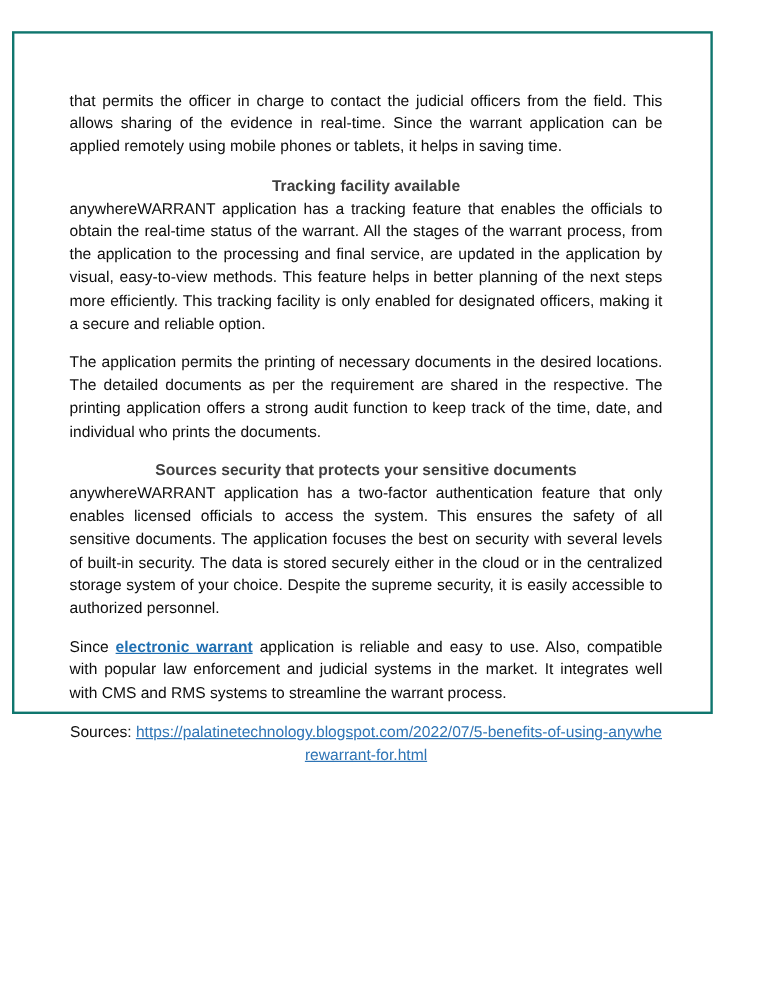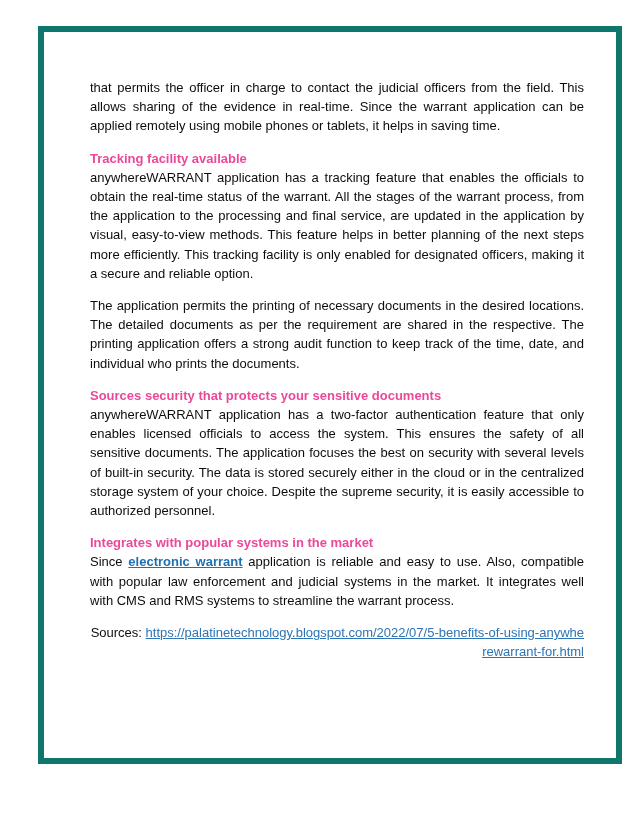--- a/index.html
+++ b/index.html
@@ -9,25 +9,25 @@
   }
   body {
     width: 638px;
     height: 826px;
     font-family: "Liberation Sans", sans-serif;
     position: relative;
     overflow: hidden;
   }
   .page-sheet {
     position: absolute;
-    left: 38px;
+    left: 10px;
     top: 26px;
     width: 584px;
-    height: 738px;
-    border: 6px solid #0f766e;
+    height: 569px;
+    border: 2px solid #0f766e;
     background: #ffffff;
     box-sizing: border-box;
   }
   .doc-body {
     position: absolute;
     left: 46px;
     top: 46px;
     width: 494px;
   }
   p {
@@ -38,41 +38,41 @@
     text-align: justify;
     -webkit-hyphens: none;
     hyphens: none;
   }
   p:last-child { margin-bottom: 0; }
   .para-heading {
     margin: 0 0 0 0;
     font-size: 13px;
     line-height: 19.2px;
     font-weight: bold;
-    color: #ec4899;
-    text-align: left;
+    color: #404040;
+    text-align: center;
   }
   .section-block {
     margin-bottom: 13px;
   }
   .section-block p.body-text {
     margin-bottom: 0;
   }
   a.doc-link {
     color: #1f6fb2;
     font-weight: bold;
   }
   a.url-link {
     color: #2e74b5;
     text-decoration: underline;
     font-weight: normal;
     word-break: break-all;
   }
   .sources-line {
-    text-align: right;
+    text-align: center;
   }
 </style>
 </head>
 <body>
 
 <div class="page-sheet">
   <div class="doc-body">
 
     <p class="body-text">that permits the officer in charge to contact the judicial officers from the field. This allows sharing of the evidence in real-time. Since the warrant application can be applied remotely using mobile phones or tablets, it helps in saving time.</p>
 
@@ -84,21 +84,20 @@
     <div class="section-block">
       <p class="body-text">The application permits the printing of necessary documents in the desired locations. The detailed documents as per the requirement are shared in the respective. The printing application offers a strong audit function to keep track of the time, date, and individual who prints the documents.</p>
     </div>
 
     <div class="section-block">
       <p class="para-heading">Sources security that protects your sensitive documents</p>
       <p class="body-text">anywhereWARRANT application has a two-factor authentication feature that only enables licensed officials to access the system. This ensures the safety of all sensitive documents. The application focuses the best on security with several levels of built-in security. The data is stored securely either in the cloud or in the centralized storage system of your choice. Despite the supreme security, it is easily accessible to authorized personnel.</p>
     </div>
 
     <div class="section-block">
-      <p class="para-heading">Integrates with popular systems in the market</p>
       <p class="body-text"><span>Since </span><a class="doc-link" href="#">electronic warrant</a><span> application is reliable and easy to use. Also, compatible with popular law enforcement and judicial systems in the market. It integrates well with CMS and RMS systems to streamline the warrant process.</span></p>
     </div>
 
 
     <p class="sources-line"><span>Sources: </span><a class="url-link" href="#">https://palatinetechnology.blogspot.com/2022/07/5-benefits-of-using-anywherewarrant-for.html</a></p>
 
   </div>
 </div>
 
 </body></html>

